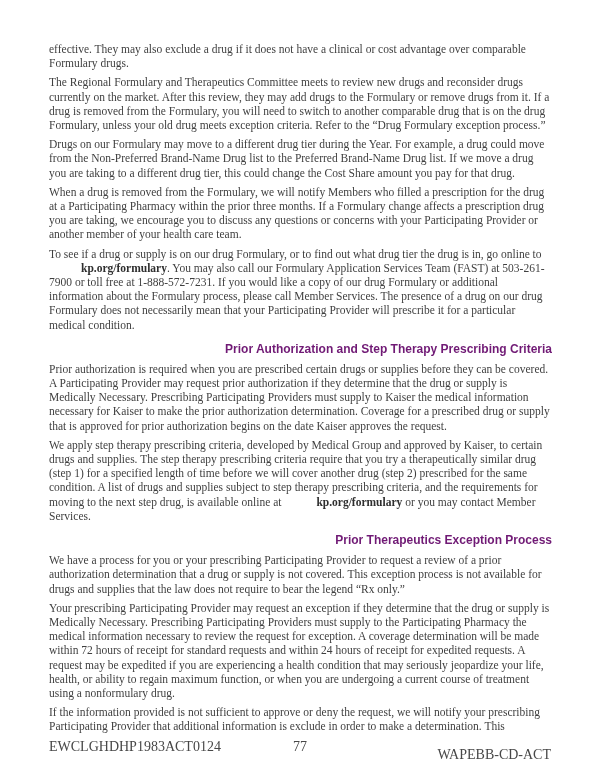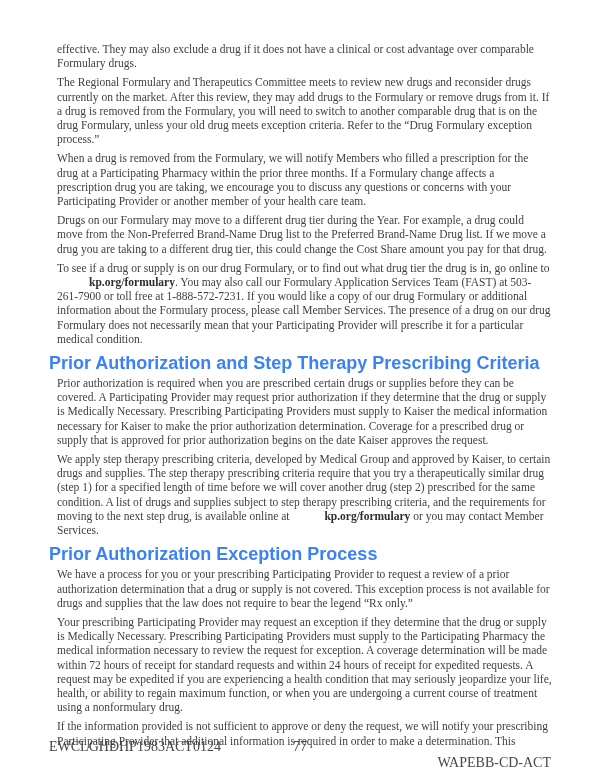--- a/index.html
+++ b/index.html
@@ -14,64 +14,65 @@
   .page-content {
     position: absolute;
     left: 49px;
     top: 42px;
     width: 503px;
     color: #3f3f3f;
   }
   .para {
     font-size: 11.5px;
     line-height: 14.2px;
-    margin: 0 0 5px 8px;
+    margin: 0 0 5px 0;
     text-align: left;
   }
   .para .b {
     font-weight: 700;
     color: #2e2e2e;
     padding-left: 32px;
   }
   .heading {
     font-family: "Liberation Sans", sans-serif;
     font-weight: 700;
-    font-size: 18px;
+    font-size: 12px;
     line-height: 17px;
-    color: #3b82f6;
+    color: #701a75;
     margin: 9px 0 4px 0;
+    text-align: right;
   }
   .footer {
     position: absolute;
     left: 49px;
     right: 49px;
     top: 739px;
     height: 16px;
     font-size: 14px;
     color: #474747;
   }
   .footer .fl { position: absolute; left: 0; top: 0; }
   .footer .fc { position: absolute; left: 0; right: 0; top: 0; text-align: center; }
-  .footer .fr { position: absolute; right: 0; top: 16px; }
+  .footer .fr { position: absolute; right: 0; top: 8px; }
 </style>
 </head>
 <body>
 
 <div class="page-content" id="content">
     <p class="para"><span>effective. They may also exclude a drug if it does not have a clinical or cost advantage over comparable Formulary drugs.</span></p>
     <p class="para"><span>The Regional Formulary and Therapeutics Committee meets to review new drugs and reconsider drugs currently on the market. After this review, they may add drugs to the Formulary or remove drugs from it. If a drug is removed from the Formulary, you will need to switch to another comparable drug that is on the drug Formulary, unless your old drug meets exception criteria. Refer to the “Drug Formulary exception process.”</span></p>
+    <p class="para"><span>Drugs on our Formulary may move to a different drug tier during the Year. For example, a drug could move from the Non-Preferred Brand-Name Drug list to the Preferred Brand-Name Drug list. If we move a drug you are taking to a different drug tier, this could change the Cost Share amount you pay for that drug.</span></p>
     <p class="para"><span>When a drug is removed from the Formulary, we will notify Members who filled a prescription for the drug at a Participating Pharmacy within the prior three months. If a Formulary change affects a prescription drug you are taking, we encourage you to discuss any questions or concerns with your Participating Provider or another member of your health care team.</span></p>
-    <p class="para"><span>Drugs on our Formulary may move to a different drug tier during the Year. For example, a drug could move from the Non-Preferred Brand-Name Drug list to the Preferred Brand-Name Drug list. If we move a drug you are taking to a different drug tier, this could change the Cost Share amount you pay for that drug.</span></p>
     <p class="para"><span>To see if a drug or supply is on our drug Formulary, or to find out what drug tier the drug is in, go online to </span><span class="b">kp.org/formulary</span><span>. You may also call our Formulary Application Services Team (FAST) at 503-261-7900 or toll free at 1-888-572-7231. If you would like a copy of our drug Formulary or additional information about the Formulary process, please call Member Services. The presence of a drug on our drug Formulary does not necessarily mean that your Participating Provider will prescribe it for a particular medical condition.</span></p>
     <h2 class="heading">Prior Authorization and Step Therapy Prescribing Criteria</h2>
     <p class="para"><span>Prior authorization is required when you are prescribed certain drugs or supplies before they can be covered. A Participating Provider may request prior authorization if they determine that the drug or supply is Medically Necessary. Prescribing Participating Providers must supply to Kaiser the medical information necessary for Kaiser to make the prior authorization determination. Coverage for a prescribed drug or supply that is approved for prior authorization begins on the date Kaiser approves the request.</span></p>
     <p class="para"><span>We apply step therapy prescribing criteria, developed by Medical Group and approved by Kaiser, to certain drugs and supplies. The step therapy prescribing criteria require that you try a therapeutically similar drug (step 1) for a specified length of time before we will cover another drug (step 2) prescribed for the same condition. A list of drugs and supplies subject to step therapy prescribing criteria, and the requirements for moving to the next step drug, is available online at </span><span class="b">kp.org/formulary</span><span> or you may contact Member Services.</span></p>
-    <h2 class="heading">Prior Authorization Exception Process</h2>
+    <h2 class="heading">Prior Therapeutics Exception Process</h2>
     <p class="para"><span>We have a process for you or your prescribing Participating Provider to request a review of a prior authorization determination that a drug or supply is not covered. This exception process is not available for drugs and supplies that the law does not require to bear the legend “Rx only.”</span></p>
     <p class="para"><span>Your prescribing Participating Provider may request an exception if they determine that the drug or supply is Medically Necessary. Prescribing Participating Providers must supply to the Participating Pharmacy the medical information necessary to review the request for exception. A coverage determination will be made within 72 hours of receipt for standard requests and within 24 hours of receipt for expedited requests. A request may be expedited if you are experiencing a health condition that may seriously jeopardize your life, health, or ability to regain maximum function, or when you are undergoing a current course of treatment using a nonformulary drug.</span></p>
-    <p class="para"><span>If the information provided is not sufficient to approve or deny the request, we will notify your prescribing Participating Provider that additional information is required in order to make a determination. This</span></p>
+    <p class="para"><span>If the information provided is not sufficient to approve or deny the request, we will notify your prescribing Participating Provider that additional information is exclude in order to make a determination. This</span></p>
   </div>
 
 <div class="footer">
   <span class="fl">EWCLGHDHP1983ACT0124</span>
   <span class="fc">77</span>
   <span class="fr">WAPEBB-CD-ACT</span>
 </div>
 
 </body></html>

